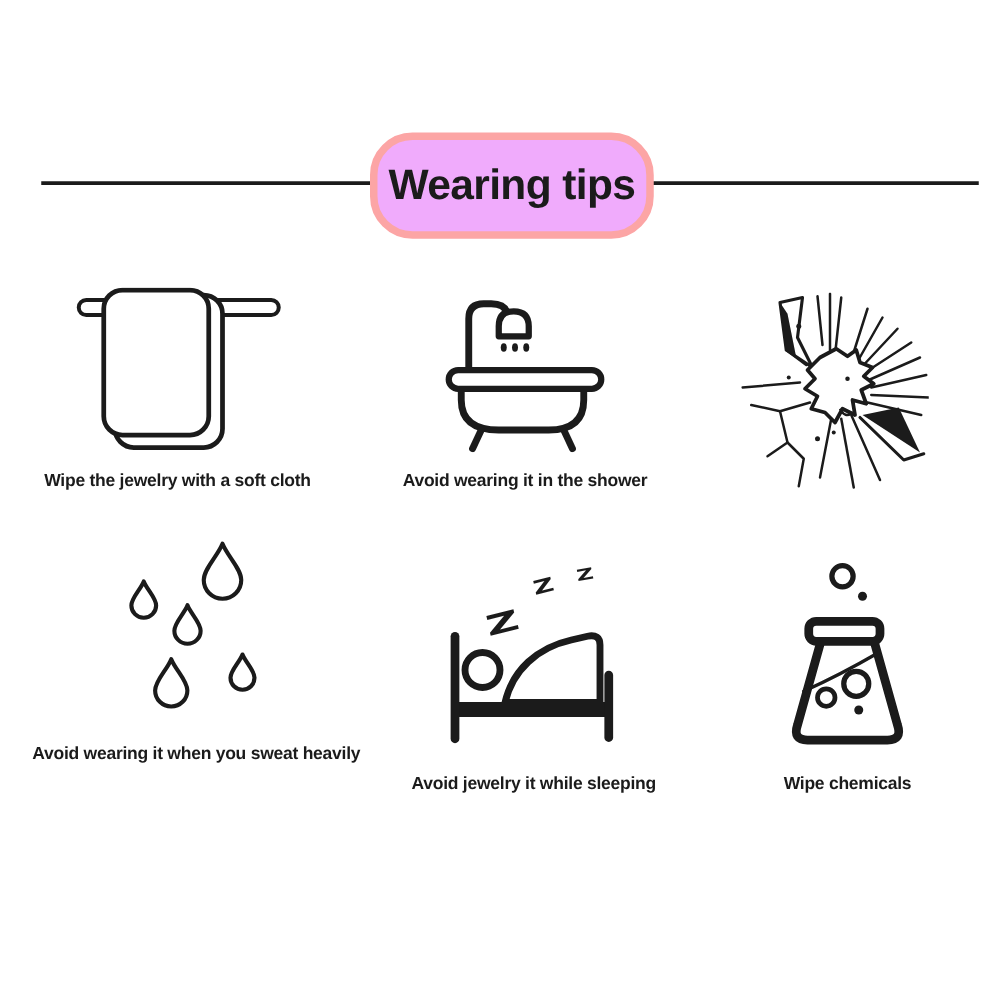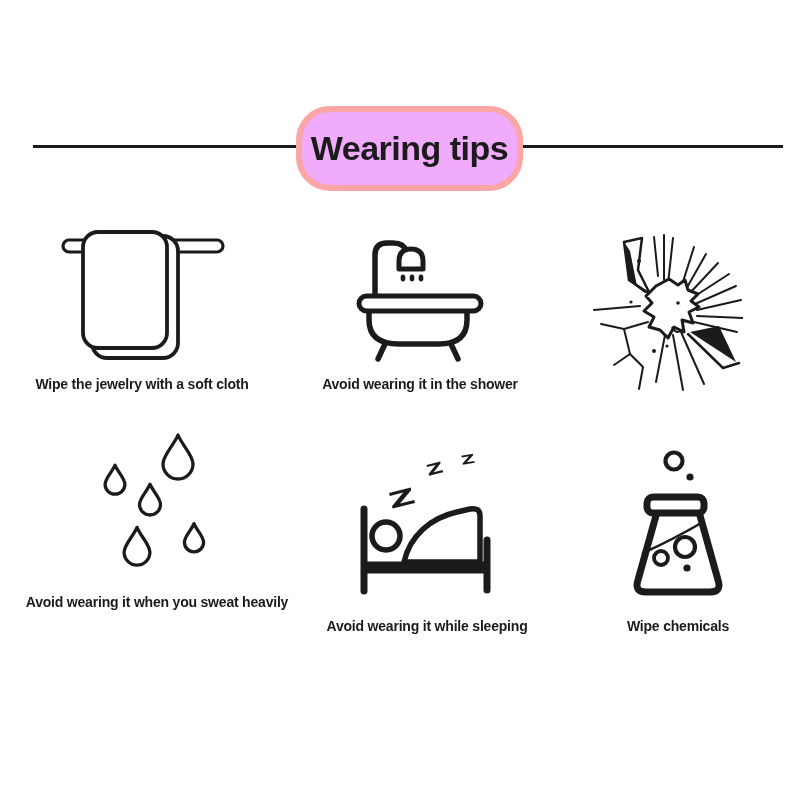--- a/index.html
+++ b/index.html
@@ -133,21 +133,21 @@
         <text class="zzz-text" transform="translate(104,13) rotate(-10) scale(1.35,0.9)" font-size="14" fill="#1b1b1b">Z</text>
         <g stroke="#1b1b1b" fill="none" stroke-linecap="round" stroke-linejoin="round">
           <path d="M46,110 C52,84 72,66 99,60 L112,57 Q122,55 122,64 L122,110 Z" fill="#ffffff" stroke-width="5.5"></path>
           <circle cx="28" cy="84" r="14" stroke-width="5.5"></circle>
           <line x1="6" y1="115.5" x2="129" y2="115.5" stroke-width="12" stroke-linecap="butt"></line>
           <line x1="6" y1="57" x2="6" y2="139" stroke-width="7"></line>
           <line x1="129" y1="88" x2="129" y2="138" stroke-width="7"></line>
         </g>
       </svg>
     </div>
-    <div class="caption">Avoid wearing it while sleeping</div>
+    <div class="caption">Avoid jewelry it while sleeping</div>
   </div>
 
   <div class="cell row2" style="left:528px;top:448px;width:300px;height:186px;">
     <div class="icon-box">
       <svg width="102" height="150" viewBox="0 0 102 150">
         <g stroke="#1b1b1b" fill="none" stroke-linecap="round" stroke-linejoin="round">
           <circle cx="47" cy="11" r="8.5" stroke-width="4.2"></circle>
           <circle cx="63" cy="27" r="3.6" fill="#1b1b1b" stroke="none"></circle>
           <path d="M30,62 L11,130 Q7,142 19,142 L83,142 Q95,142 91,130 L72,62" stroke-width="7" fill="#ffffff"></path>
           <rect x="20" y="47" width="57" height="16" rx="6" stroke-width="7" fill="#ffffff"></rect>

